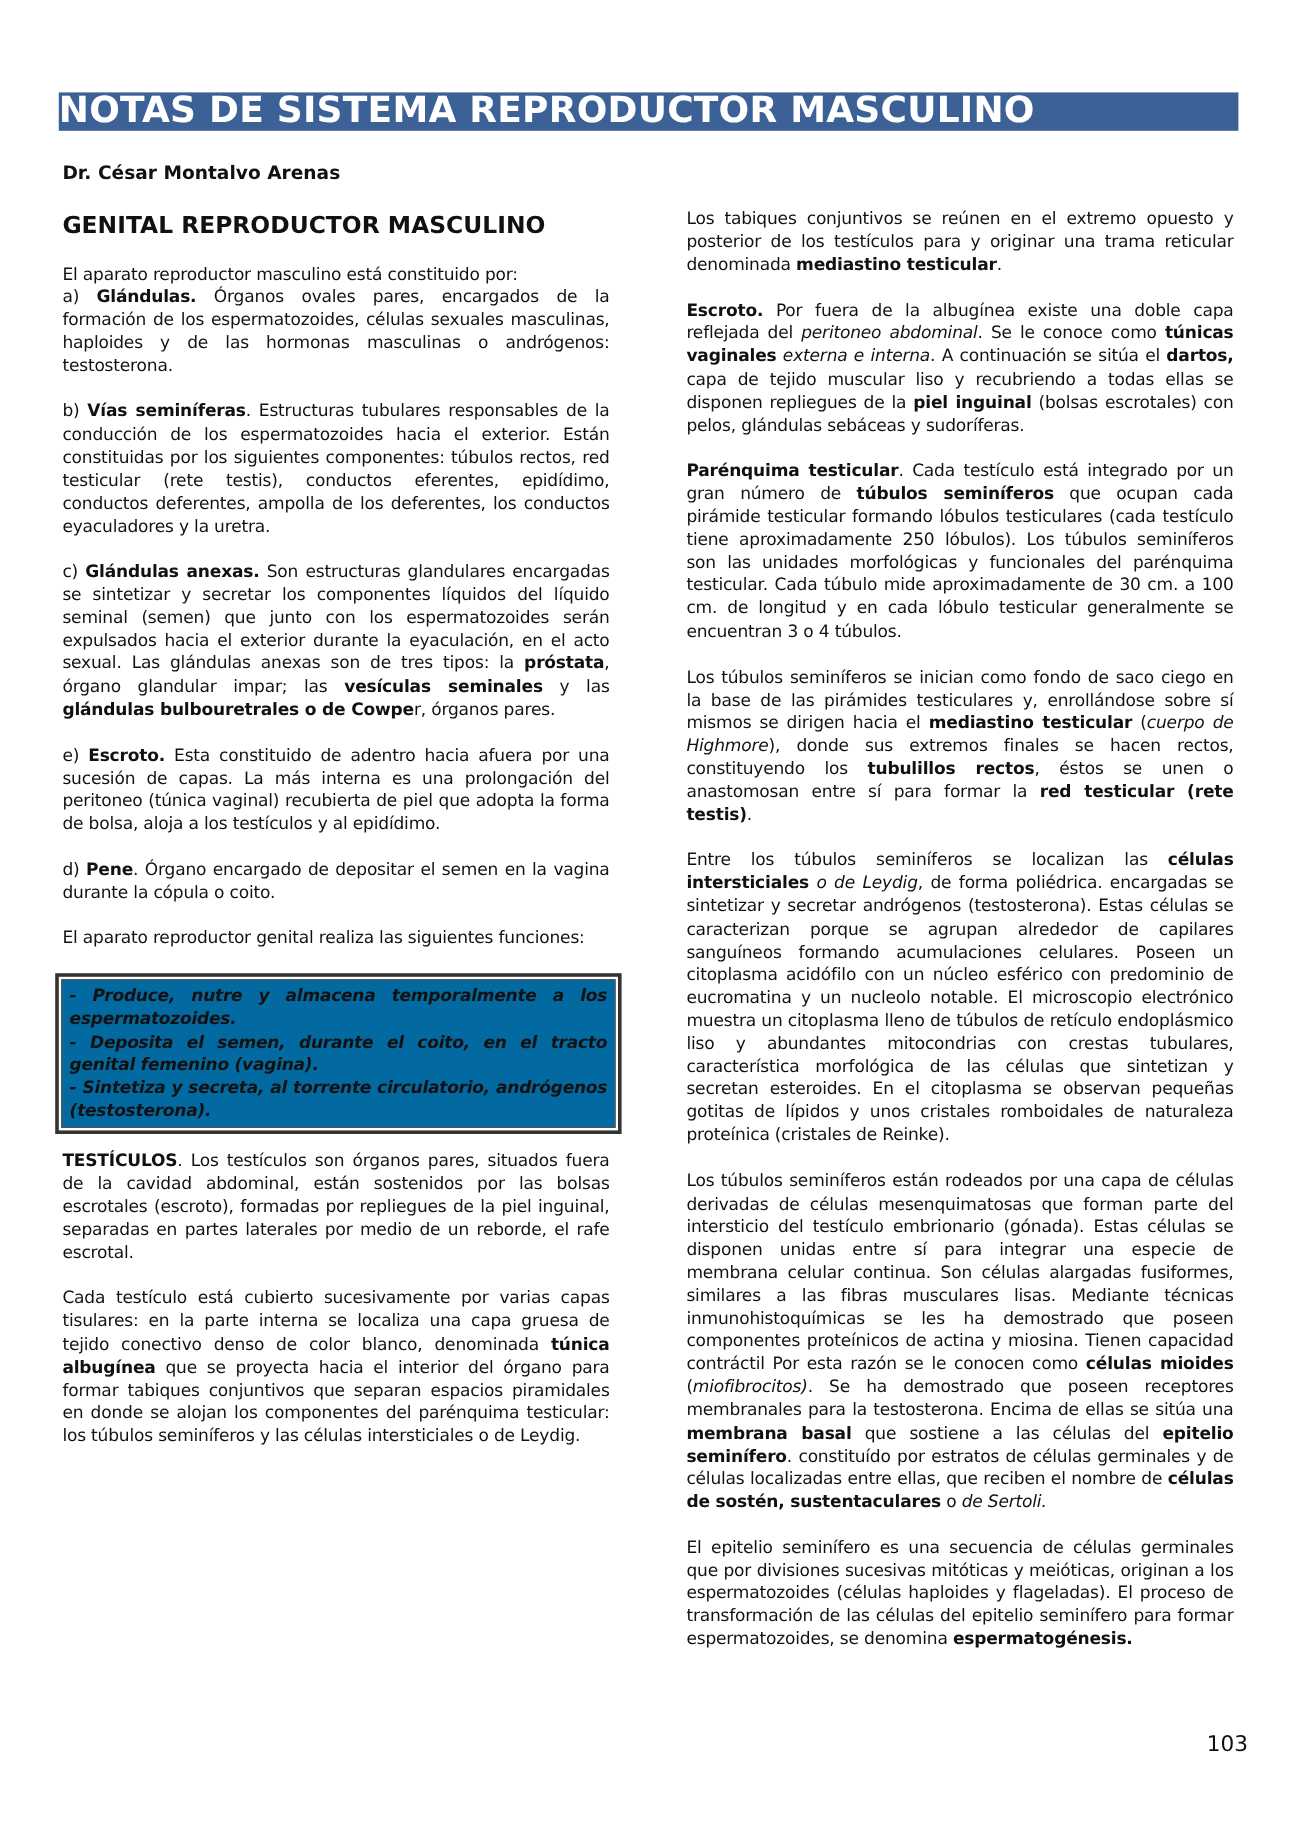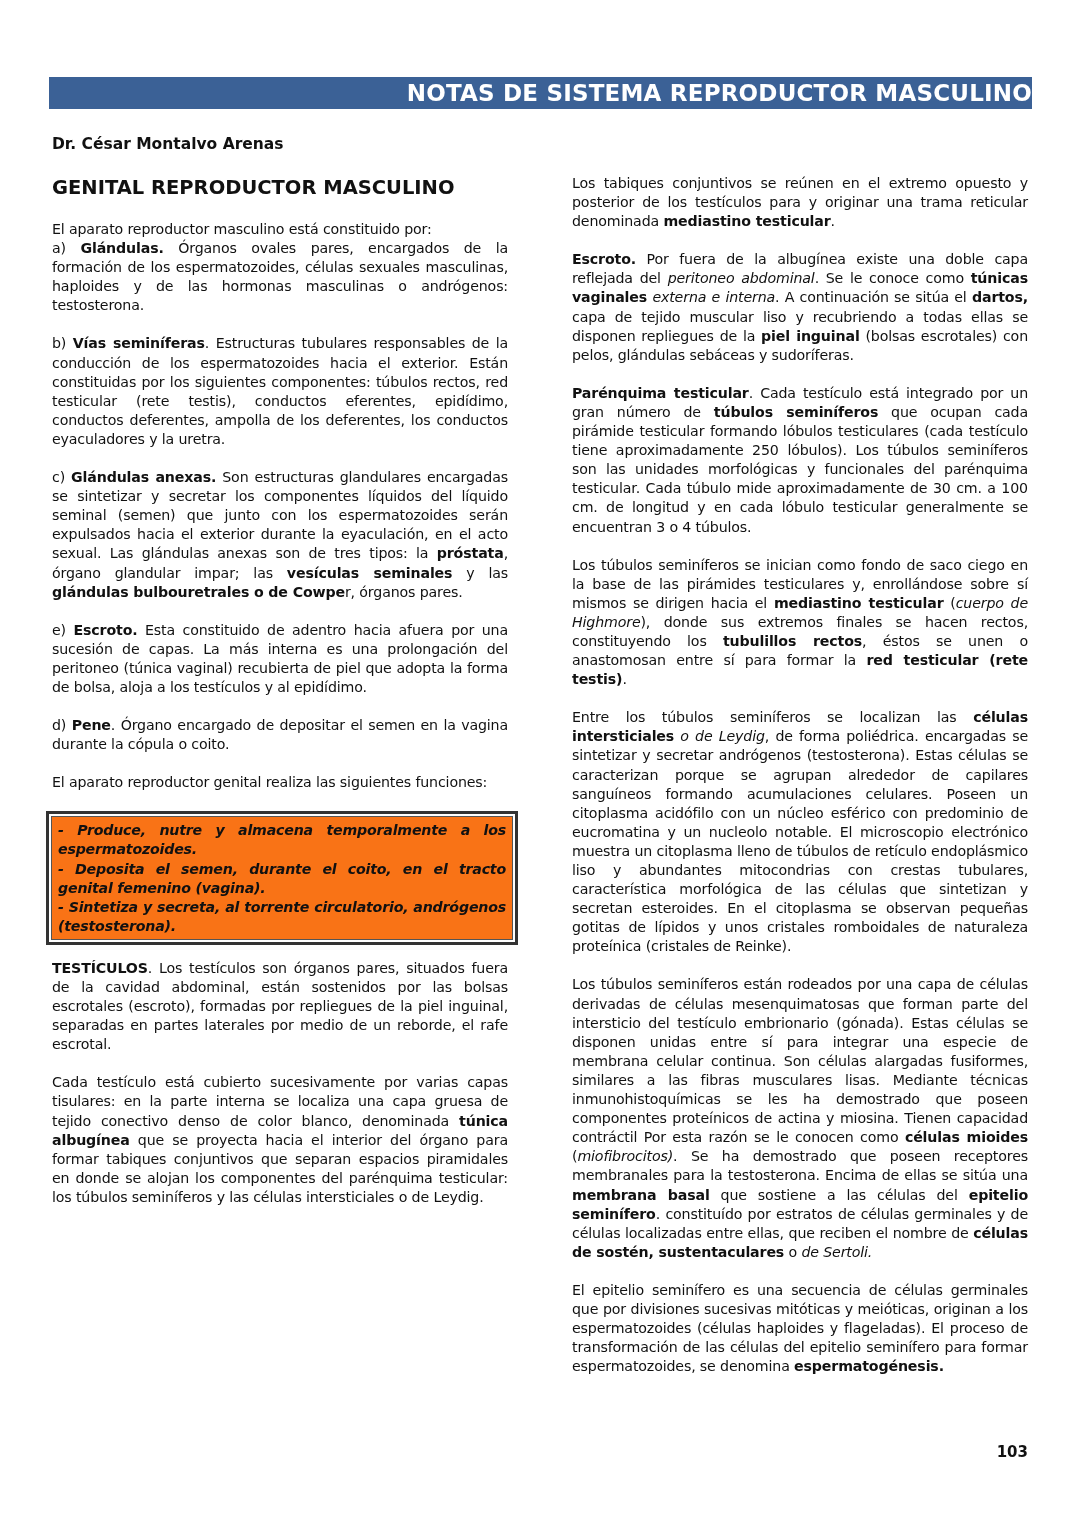--- a/index.html
+++ b/index.html
@@ -2,22 +2,22 @@
 <html><head>
   <meta charset="utf-8">
   <style>
     html, body { margin: 0; padding: 0; background: #ffffff; }
     body {
       width: 1080px; height: 1527px; position: relative; overflow: hidden;
       font-family: "DejaVu Sans", sans-serif; color: #111;
     }
     .header-bar {
       position: absolute; left: 49px; top: 77px; width: 983px; height: 32px;
-      background: #3b6196; color: #fff; text-align: right;
-      font-family: "DejaVu Sans", sans-serif; font-weight: bold; font-size: 23px;
+      background: #3b6196; color: #fff; text-align: left;
+      font-family: "DejaVu Sans", sans-serif; font-weight: bold; font-size: 30px;
       line-height: 32px; letter-spacing: 0.2px;
     }
     .author {
       position: absolute; left: 52px; top: 135px;
       font-weight: bold; font-size: 15.5px;
     }
     .col { position: absolute; top: 174px; width: 456px; }
     .col-left { left: 52px; }
     .col-right { left: 572px; }
     .h1 { font-weight: bold; font-size: 19.5px; margin: 2px 0 20px 0; line-height: 24px; }
@@ -27,28 +27,28 @@
     }
     .bi { font-weight: bold; }
     .b { font-weight: bold; }
     .i { font-style: italic; }
     .h2 { font-weight: bold; font-size: 14.2px; margin: 38px 0 18px 0; }
     .fn-box {
       margin: 10px 0 14px -6px; width: 462px;
       border: 3px solid #333; padding: 2px;
     }
     .fn-inner {
-      border: 1px solid #555; background: #f97316; padding: 4px 6px 3px 6px;
+      border: 1px solid #555; background: #0369a1; padding: 4px 6px 3px 6px;
     }
     .fn-inner div {
       font-weight: bold; font-style: italic; font-size: 14.2px; line-height: 19.1px;
       text-align: justify; letter-spacing: -0.2px;
     }
     .page-num {
-      position: absolute; right: 52px; top: 1443px; font-weight: bold; font-size: 15px;
+      position: absolute; right: 40px; top: 1443px; font-weight: normal; font-size: 18px;
     }
   </style>
 </head>
 <body>
 
 <div class="header-bar">NOTAS DE SISTEMA REPRODUCTOR MASCULINO</div>
 <div class="author">Dr. César Montalvo Arenas</div>
 
 <div class="col col-left">
   <div class="h1">GENITAL REPRODUCTOR MASCULINO</div>

